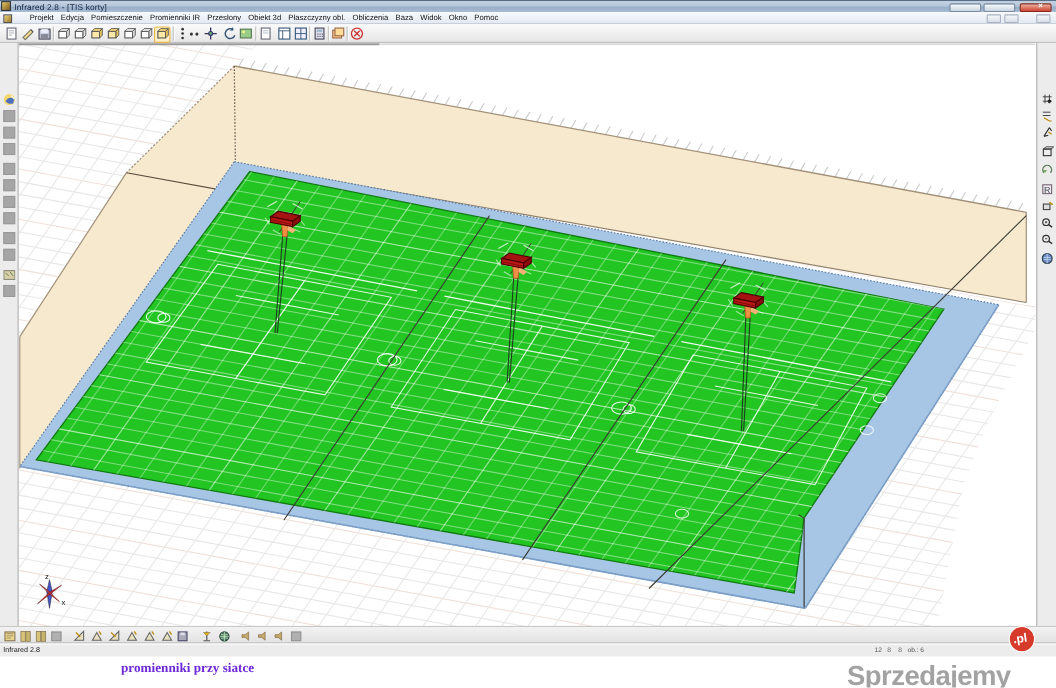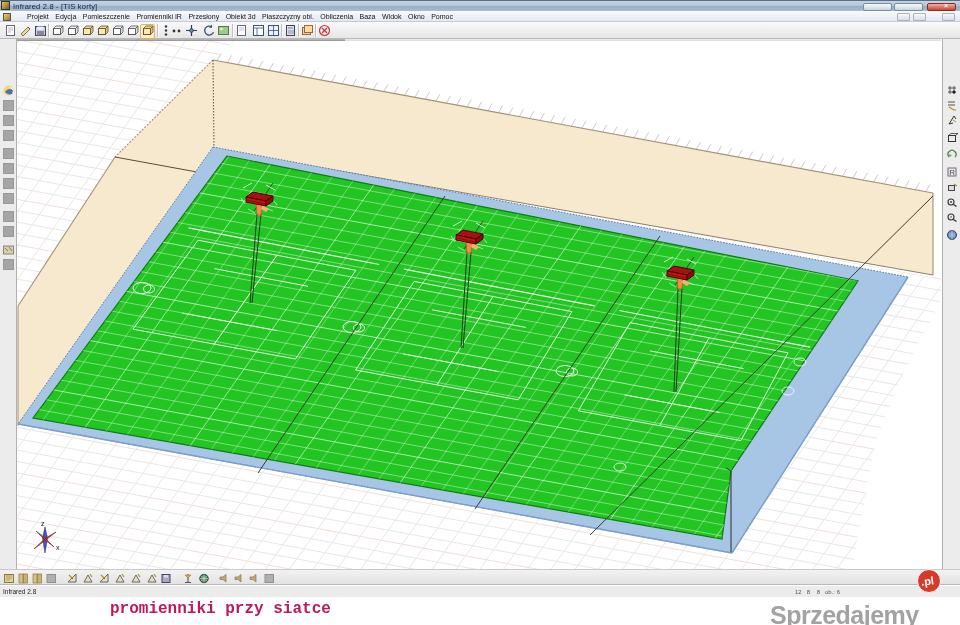--- a/index.html
+++ b/index.html
@@ -11,21 +11,21 @@
 #menuicon{position:absolute;left:3px;top:1.5px;width:8px;height:8px;background:linear-gradient(135deg,#f0d070,#9a7a30);border:1px solid #555}
 
 #toolbar{position:absolute;left:0;top:22px;width:960px;height:17px;background:linear-gradient(#fafafa,#e6e6e6);border-bottom:1px solid #b8b8b8}
 .ti{position:absolute;top:2px}
 #leftp{position:absolute;left:0;top:39px;width:17px;height:530px;background:#ececec;border-right:1px solid #b0b0b0}
 #rightp{position:absolute;left:942px;top:39px;width:18px;height:530px;background:#ececec;border-left:1px solid #b0b0b0}
 #botbar{position:absolute;left:0;top:569px;width:960px;height:16px;background:linear-gradient(#f2f2f2,#e2e2e2);border-top:1px solid #c8c8c8}
 #statusbar{position:absolute;left:0;top:585px;width:960px;height:12px;background:#ececec;border-top:1px solid #fff;box-shadow:0 -1px 0 #b8b8b8}
 #statusbar .s1{position:absolute;left:3px;top:2px;font-size:6.5px;color:#222}
 #whitestrip{position:absolute;left:0;top:597px;width:960px;height:28px;background:#ffffff}
-#caption{position:absolute;left:110px;top:600px;font-family:Liberation Mono, monospace;font-weight:bold;font-size:16px;color:#be185d}
+#caption{position:absolute;left:110px;top:600px;font-family:Liberation Serif, serif;font-weight:bold;font-size:12px;color:#6d28d9}
 #wmark{position:absolute;left:770px;top:603px;font-size:25px;line-height:25px;font-weight:bold;color:#a2a2a2;letter-spacing:-0.5px;text-shadow:-1px -1px 0 #fff,1px -1px 0 #fff,-1px 1px 0 #fff,1px 1px 0 #fff,0 2px 3px rgba(255,255,255,.8);z-index:30}
 #wmcirc{position:absolute;left:917px;top:569px;width:24px;height:24px;border-radius:50%;background:#d53a2a;z-index:31;border:1px solid #fff}
 #wmcirc span{position:absolute;left:3px;top:5px;font-size:11px;font-weight:bold;color:#fff;transform:rotate(-8deg)}
 .vsep{position:absolute;top:2px;width:1px;height:13px;background:#c0c0c0;box-shadow:1px 0 0 #fff}
 </style></head><body>
 <div id="titlebar">
     <div id="appicon"></div>
     <span class="txt">Infrared 2.8 - [TIS korty]</span>
 <span class="wbtn" style="right:68px"></span>
     <span class="wbtn" style="right:37px"></span>

